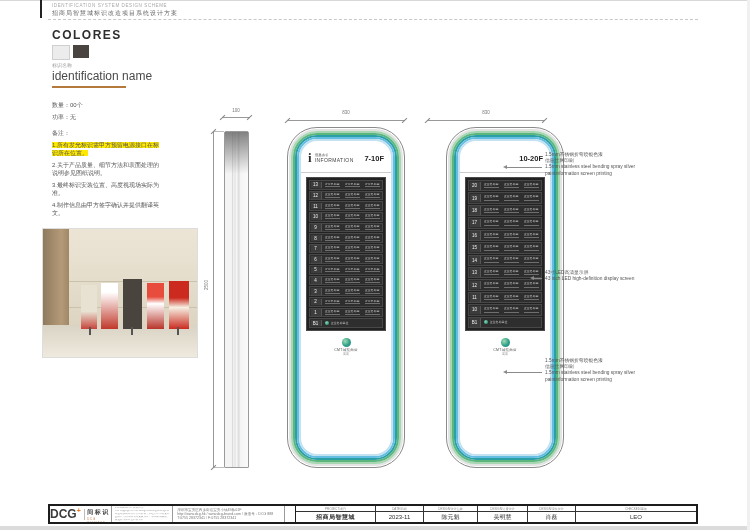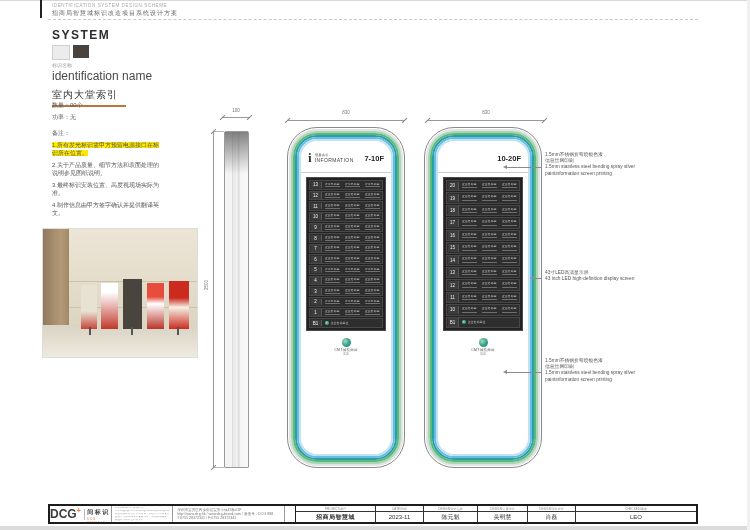--- a/index.html
+++ b/index.html
@@ -67,21 +67,21 @@
 
   
   .post{left:224px;top:131px;width:25px;height:337px;box-sizing:border-box;
         border:1px solid #9a9a9a;border-radius:2px 2px 1px 1px;
         background:linear-gradient(90deg,#f4f4f4 0%,#f4f4f4 30%,#d2d2d2 32%,#f0f0f0 34%,#e6e6e6 48%,#f6f6f6 50%,#d6d6d6 62%,#f4f4f4 64%,#fafafa 100%);}
   .post::after{content:"";position:absolute;left:0;top:0;width:100%;height:42px;
         background:linear-gradient(180deg,rgba(90,90,90,.75),rgba(120,120,120,0));}
 
   
   .sign{position:absolute;top:127px;width:118px;height:341px;}
-  .s-left{left:287px;} .s-right{left:424px;}
+  .s-left{left:287px;} .s-right{left:446px;}
   .ring{width:100%;height:100%;box-sizing:border-box;}
   .r1{border:1px solid #8a8a8a;border-radius:30px;padding:1px;}
   .r2{border:2px solid #e3e3e3;border-radius:28px;}
   .r3{border:2px solid #a6d7b2;border-radius:26px;}
   .r4{border:2px solid #5eb67f;border-radius:24px;}
   .r5{border:2px solid #2aa0a4;border-radius:22px;}
   .r6{border:2px solid #66bde2;border-radius:20px;}
   .r7{border:2px solid #c2e2f2;border-radius:18px;background:#fff;overflow:hidden;}
   .face{width:100%;height:100%;display:flex;flex-direction:column;padding-top:3px;box-sizing:border-box;}
   .shead{height:28px;display:flex;align-items:center;padding:0 7px;border-bottom:1px solid #ccc;}
@@ -152,31 +152,30 @@
   <div class="abs edge-right"></div>
   <div class="abs corner-tick"></div>
 
   <div class="abs hdr">
     <div class="hdr-en">IDENTIFICATION SYSTEM DESIGN SCHEME</div>
     <div class="hdr-cn">招商局智慧城标识改造项目系统设计方案</div>
   </div>
   <div class="abs hdr-dash"></div>
 
   <div class="abs colores">
-    <div class="colores-title">SYSTEM</div>
+    <div class="colores-title">COLORES</div>
     <div class="swatches">
       <div class="sw sw1"></div>
       <div class="sw sw2"></div>
     </div>
   </div>
 
   <div class="abs names">
     <div class="n-cn">标识名称</div>
     <div class="n-en">identification name</div>
-    <div class="n-name">室内大堂索引</div>
     <div class="n-under"></div>
   </div>
 
   <div class="abs notes">
     <div class="spec-line">数量：00个</div>
     <div class="spec-line">功率：无</div>
     <div class="notes-title">备注：</div>
     <div class="note-item hl"><span>1.所有发光标识需甲方预留电源接口在标识所在位置。</span></div>
     <div class="note-item"><span>2.关于产品质量、细节方法和表面处理的说明参见图纸说明。</span></div>
     <div class="note-item"><span>3.最终标识安装位置、高度视现场实际为准。</span></div>

